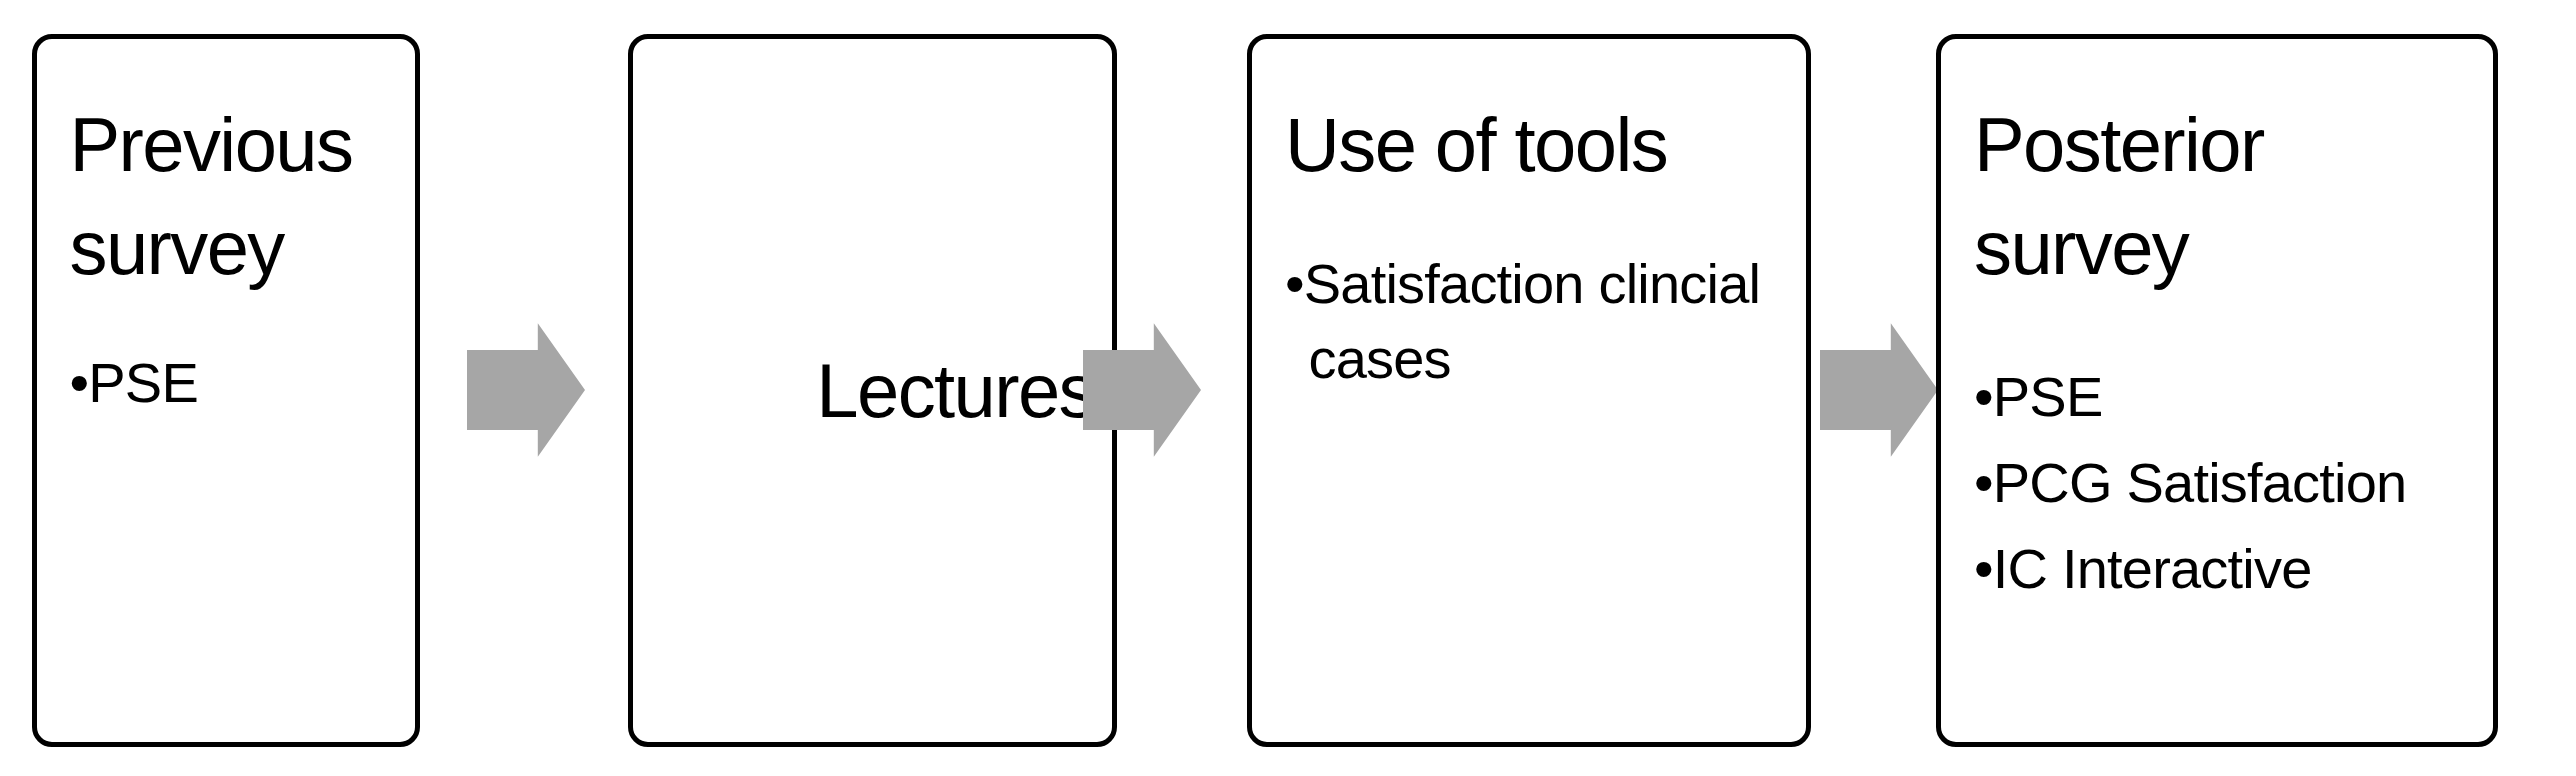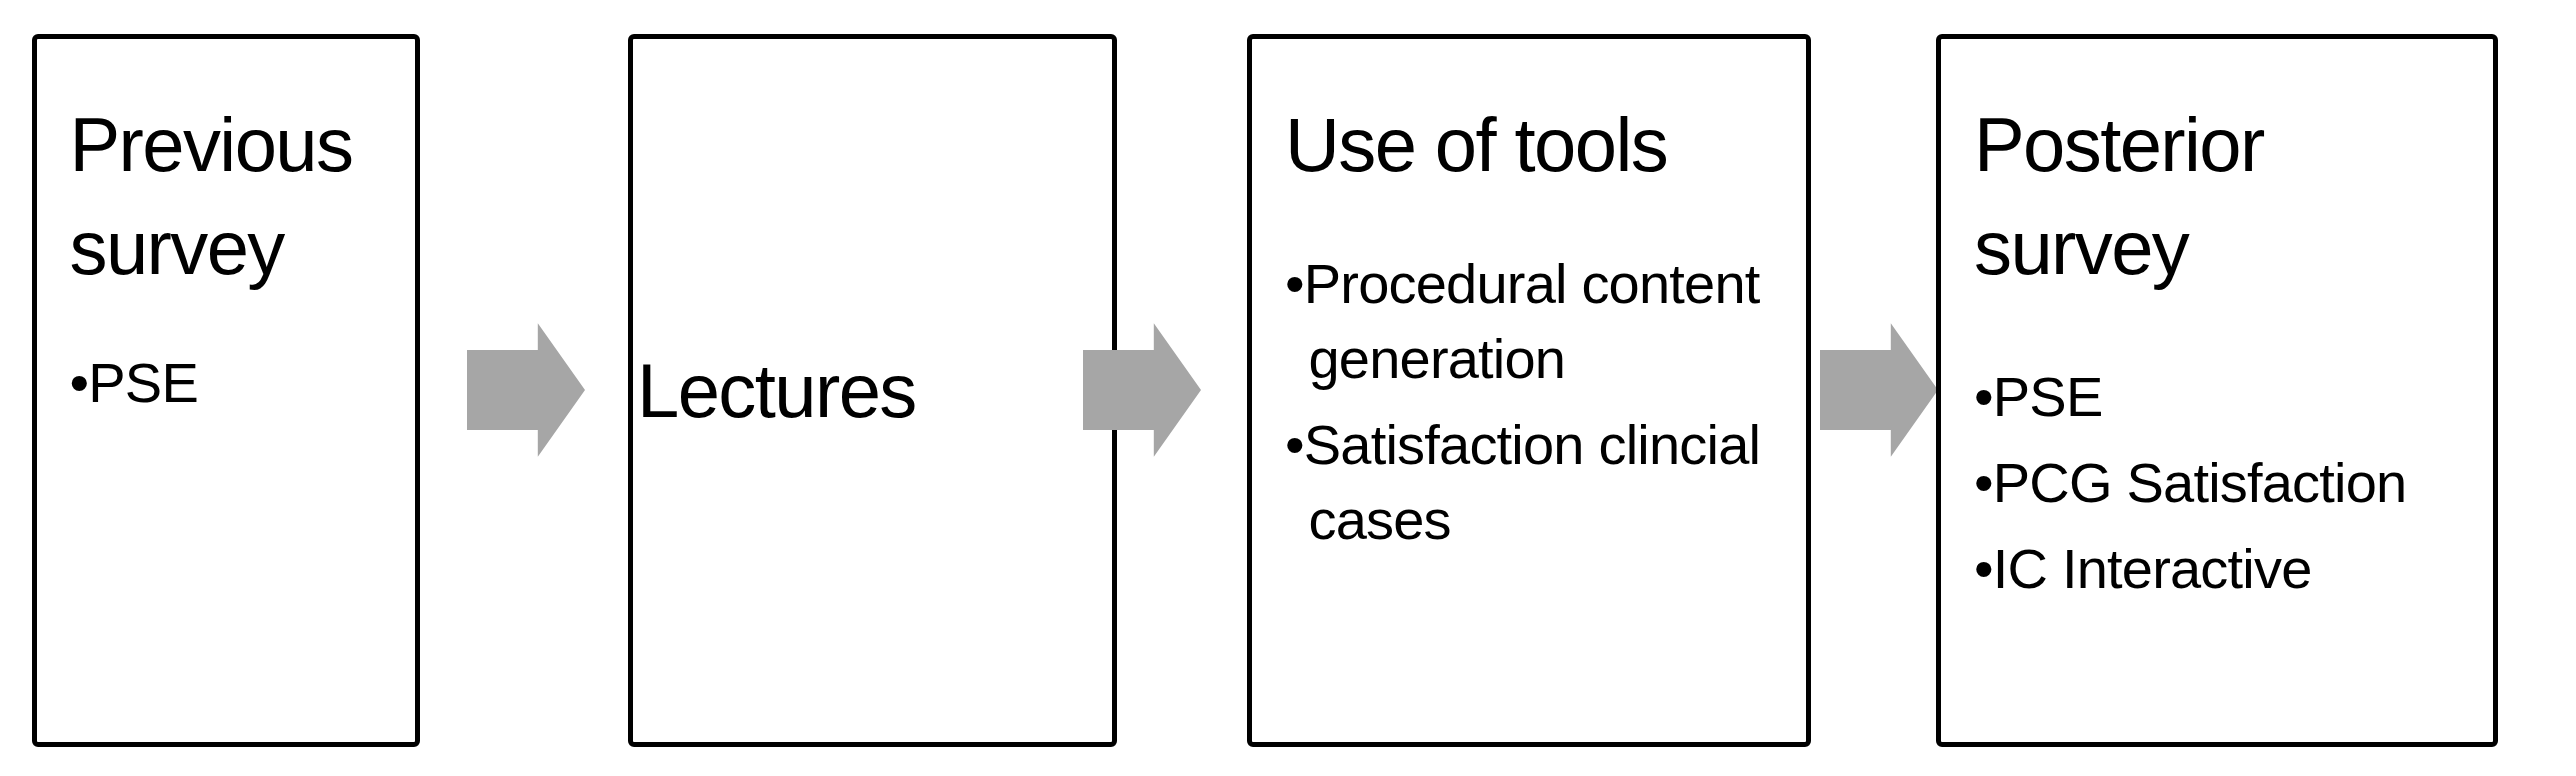--- a/index.html
+++ b/index.html
@@ -12,25 +12,25 @@
     color: #000000;
     overflow: hidden;
   }
   .box {
     position: absolute;
     top: 34px;
     height: 713px;
     box-sizing: border-box;
     background: #ffffff;
     border: 5.5px solid #000000;
-    border-radius: 6px;
+    border-radius: 20px;
     padding: 30px 23.6px 0 33px;
   }
   .box-1 { left: 31.5px;   width: 388px; }
-  .box-2 { left: 628px;  width: 489px; display: flex; align-items: center; justify-content: flex-start; padding: 4px; }
+  .box-2 { left: 628px;  width: 489px; display: flex; align-items: center; justify-content: flex-end; padding: 17px; }
   .box-3 { left: 1247px; width: 564px; }
   .box-4 { left: 1936px; width: 562px; }
 
   .box-title {
     font-size: 76px;
     line-height: 1.36;
     letter-spacing: -1.6px;
     margin: 0;
     font-weight: 400;
   }
@@ -85,21 +85,20 @@
     <div class="box-title">Lectures</div>
   </div>
 
   <svg class="arrow arrow-2" viewBox="0 0 150 170">
     <polygon points="0,34 90,34 90,0 150,85 90,170 90,136 0,136" fill="#a6a6a6"></polygon>
   </svg>
 
   <div class="box box-3">
     <div class="box-title">Use of tools</div>
     <ul class="bullets">
-      <li class="bullet">Procedural content generation</li>
       <li class="bullet">Satisfaction clincial cases</li>
     </ul>
   </div>
 
   <svg class="arrow arrow-3" viewBox="0 0 150 170">
     <polygon points="0,34 90,34 90,0 150,85 90,170 90,136 0,136" fill="#a6a6a6"></polygon>
   </svg>
 
   <div class="box box-4">
     <div class="box-title">Posterior survey</div>

